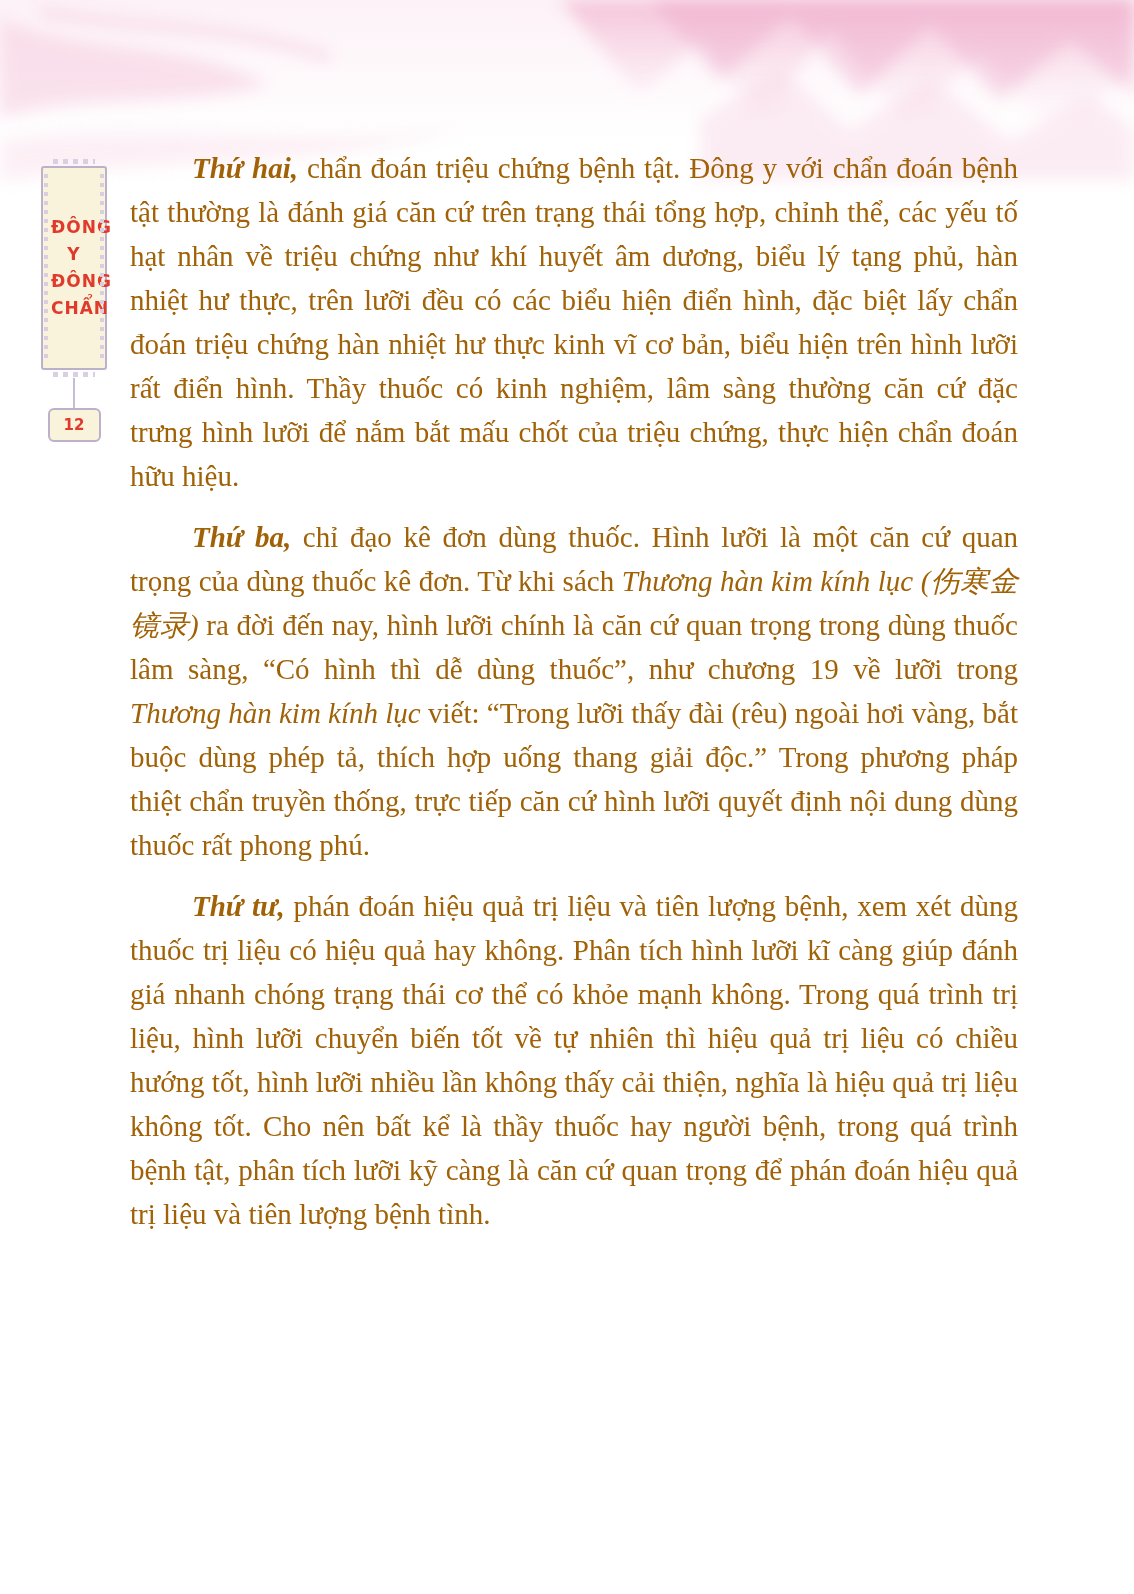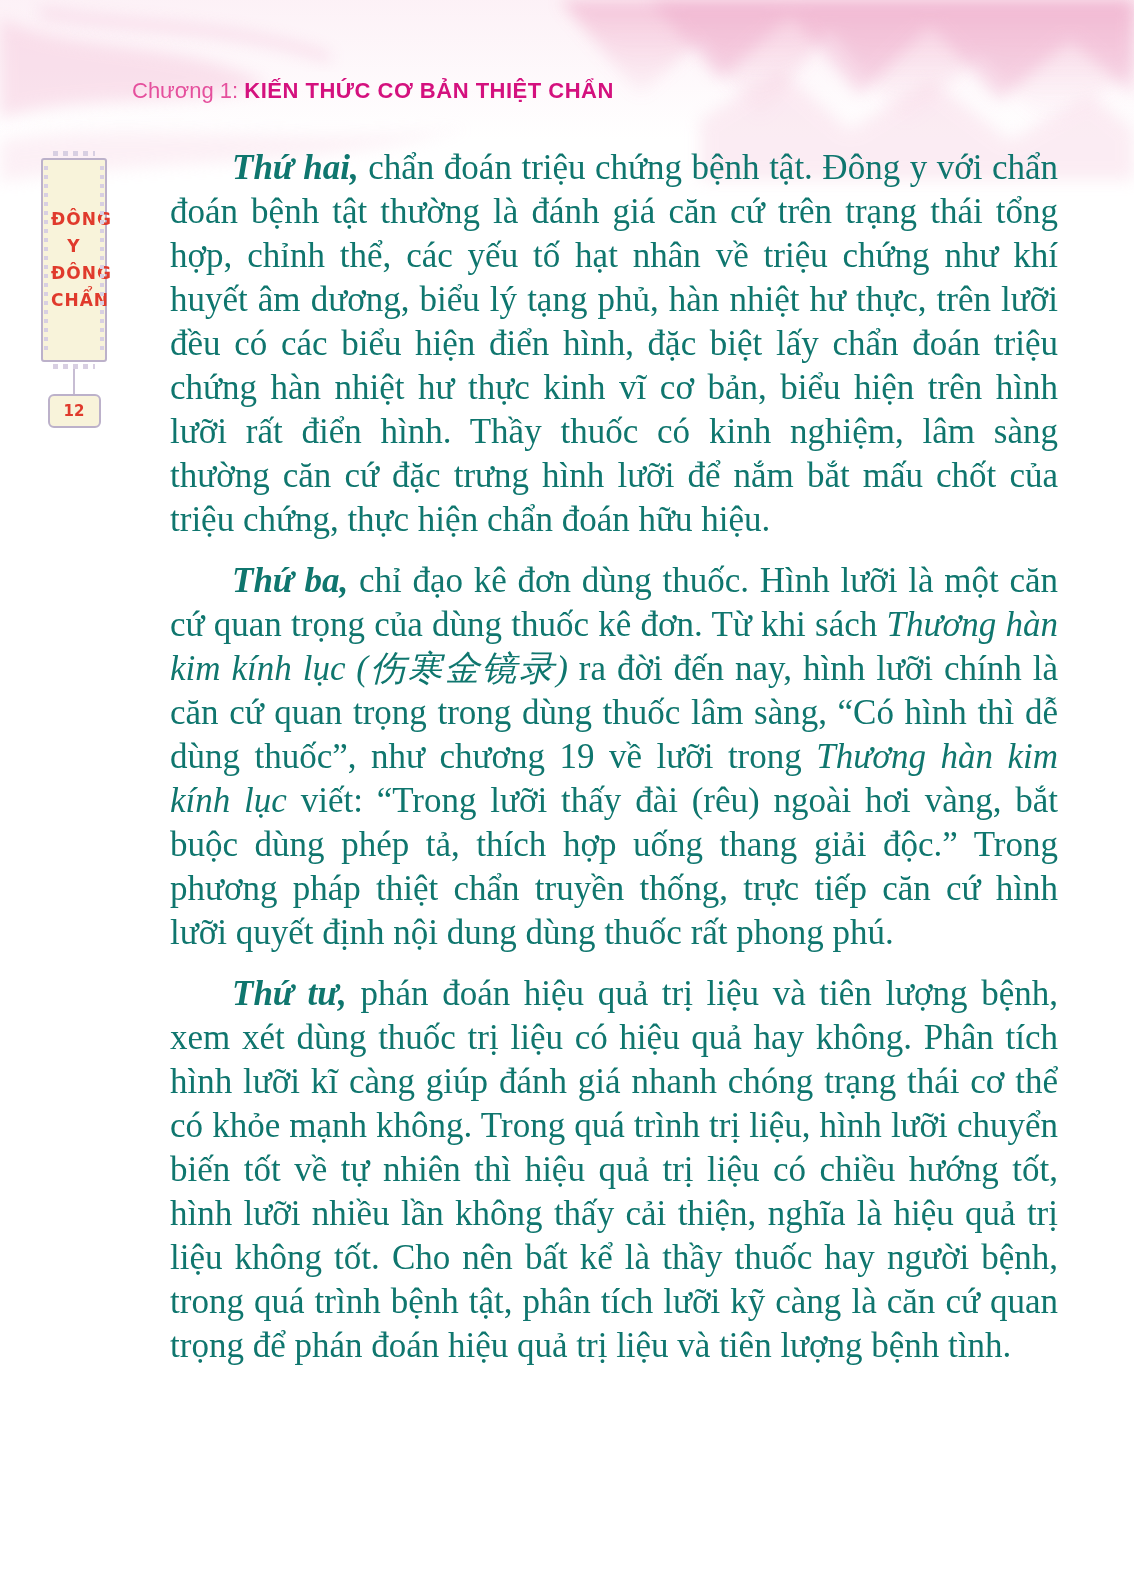--- a/index.html
+++ b/index.html
@@ -15,21 +15,21 @@
     background:linear-gradient(180deg, rgba(247,210,228,0.30), rgba(255,255,255,0) 70%); }
 
   
   .header { position:absolute; top:78px; left:132px;
     font-family:"Liberation Sans","DejaVu Sans",sans-serif; font-size:22px; }
   .chapter-label { color:#e5509d; font-weight:normal; }
   .chapter-title { color:#d4117e; font-weight:bold; letter-spacing:0.5px; }
 
   
   .sidebar { position:absolute; left:40px; top:158px; width:68px; text-align:center; }
-  .tablet { position:relative; margin:0 auto; width:66px; min-height:204px;
+  .tablet { position:relative; margin:8px auto; width:66px; min-height:204px;
     background:#f8f3da; border:2px solid #bcb1ca; border-radius:3px;
     padding:16px 8px; display:flex; flex-direction:column; justify-content:center; }
   .tablet::before, .tablet::after { content:""; position:absolute; top:6px; bottom:6px; width:4px;
     background:repeating-linear-gradient(180deg,#d8cfe2 0 4px, rgba(0,0,0,0) 4px 9px); }
   .tablet::before { left:1px; }
   .tablet::after { right:1px; }
   .tablet-cap { position:absolute; left:10px; right:10px; height:5px;
     background:repeating-linear-gradient(90deg,#d8cfe2 0 5px, rgba(0,0,0,0) 5px 10px); }
   .tablet-cap.top { top:-9px; }
   .tablet-cap.bottom { bottom:-9px; }
@@ -37,21 +37,21 @@
     font-size:17px; color:#e03a2c; line-height:1.0; margin:10px 0; letter-spacing:1px; }
   .connector { width:2px; height:30px; background:#c7bdd3; margin:2px auto 0 auto; }
   .page-badge { width:53px; height:34px; margin:0 auto; background:#f8f3da;
     border:2px solid #bcb1ca; border-radius:6px;
     display:flex; align-items:center; justify-content:center;
     font-family:"DejaVu Sans","Liberation Sans",sans-serif; font-weight:bold;
     font-size:15px; color:#e03a2c; }
 
   
   .body-text { position:absolute; left:130px; top:146px; width:888px;
-    font-size:35px; line-height:44px; color:#0f766e; text-align:justify;margin-left:40px; }
+    font-size:29px; line-height:44px; color:#a16207; text-align:justify; }
   .body-text p { text-indent:62px; margin-bottom:17px; }
   .seg-lead { font-weight:bold; font-style:italic; }
   .seg-italic { font-style:italic; }
   .seg-normal { font-style:normal; }
 </style>
 </head>
 <body>
 
 <div class="page">
 
@@ -67,24 +67,20 @@
       </linearGradient>
     </defs>
     <path d="M560,0 L640,95 L700,40 L760,120 L830,30 L905,125 L980,55 L1050,130 L1134,70 L1134,0 Z" fill="url(#fade)" filter="url(#soft)" opacity="0.85"></path>
     <path d="M650,0 L720,80 L790,15 L860,95 L930,25 L1000,100 L1070,40 L1134,95 L1134,0 Z" fill="#eb9fc3" opacity="0.35" filter="url(#soft)"></path>
     <path d="M700,120 L780,70 L850,130 L930,80 L1010,140 L1090,95 L1134,130 L1134,180 L700,180 Z" fill="#f4c3d9" opacity="0.30" filter="url(#soft)"></path>
     <path d="M0,18 C80,55 180,38 270,85 C185,108 85,92 0,118 Z" fill="#f3b9d3" opacity="0.38" filter="url(#soft)"></path>
     <path d="M40,12 C130,30 230,22 330,58" stroke="#ec9ec4" stroke-width="7" fill="none" opacity="0.40" filter="url(#soft)"></path>
     <path d="M0,140 C150,118 310,150 470,128 C310,170 150,158 0,182 Z" fill="#f6cade" opacity="0.28" filter="url(#soft)"></path>
   </svg>
 
-  <div class="header">
-    <span class="chapter-label">Chương 1:</span>
-    <span class="chapter-title">KIẾN THỨC CƠ BẢN THIỆT CHẨN</span>
-  </div>
 
   <div class="sidebar">
     <div class="tablet">
       <div class="tablet-cap top"></div>
       <div>
           <div class="tablet-line">ĐÔNG</div>
           <div class="tablet-line">Y</div>
           <div class="tablet-line">ĐÔNG</div>
           <div class="tablet-line">CHẨN</div>
         </div>

